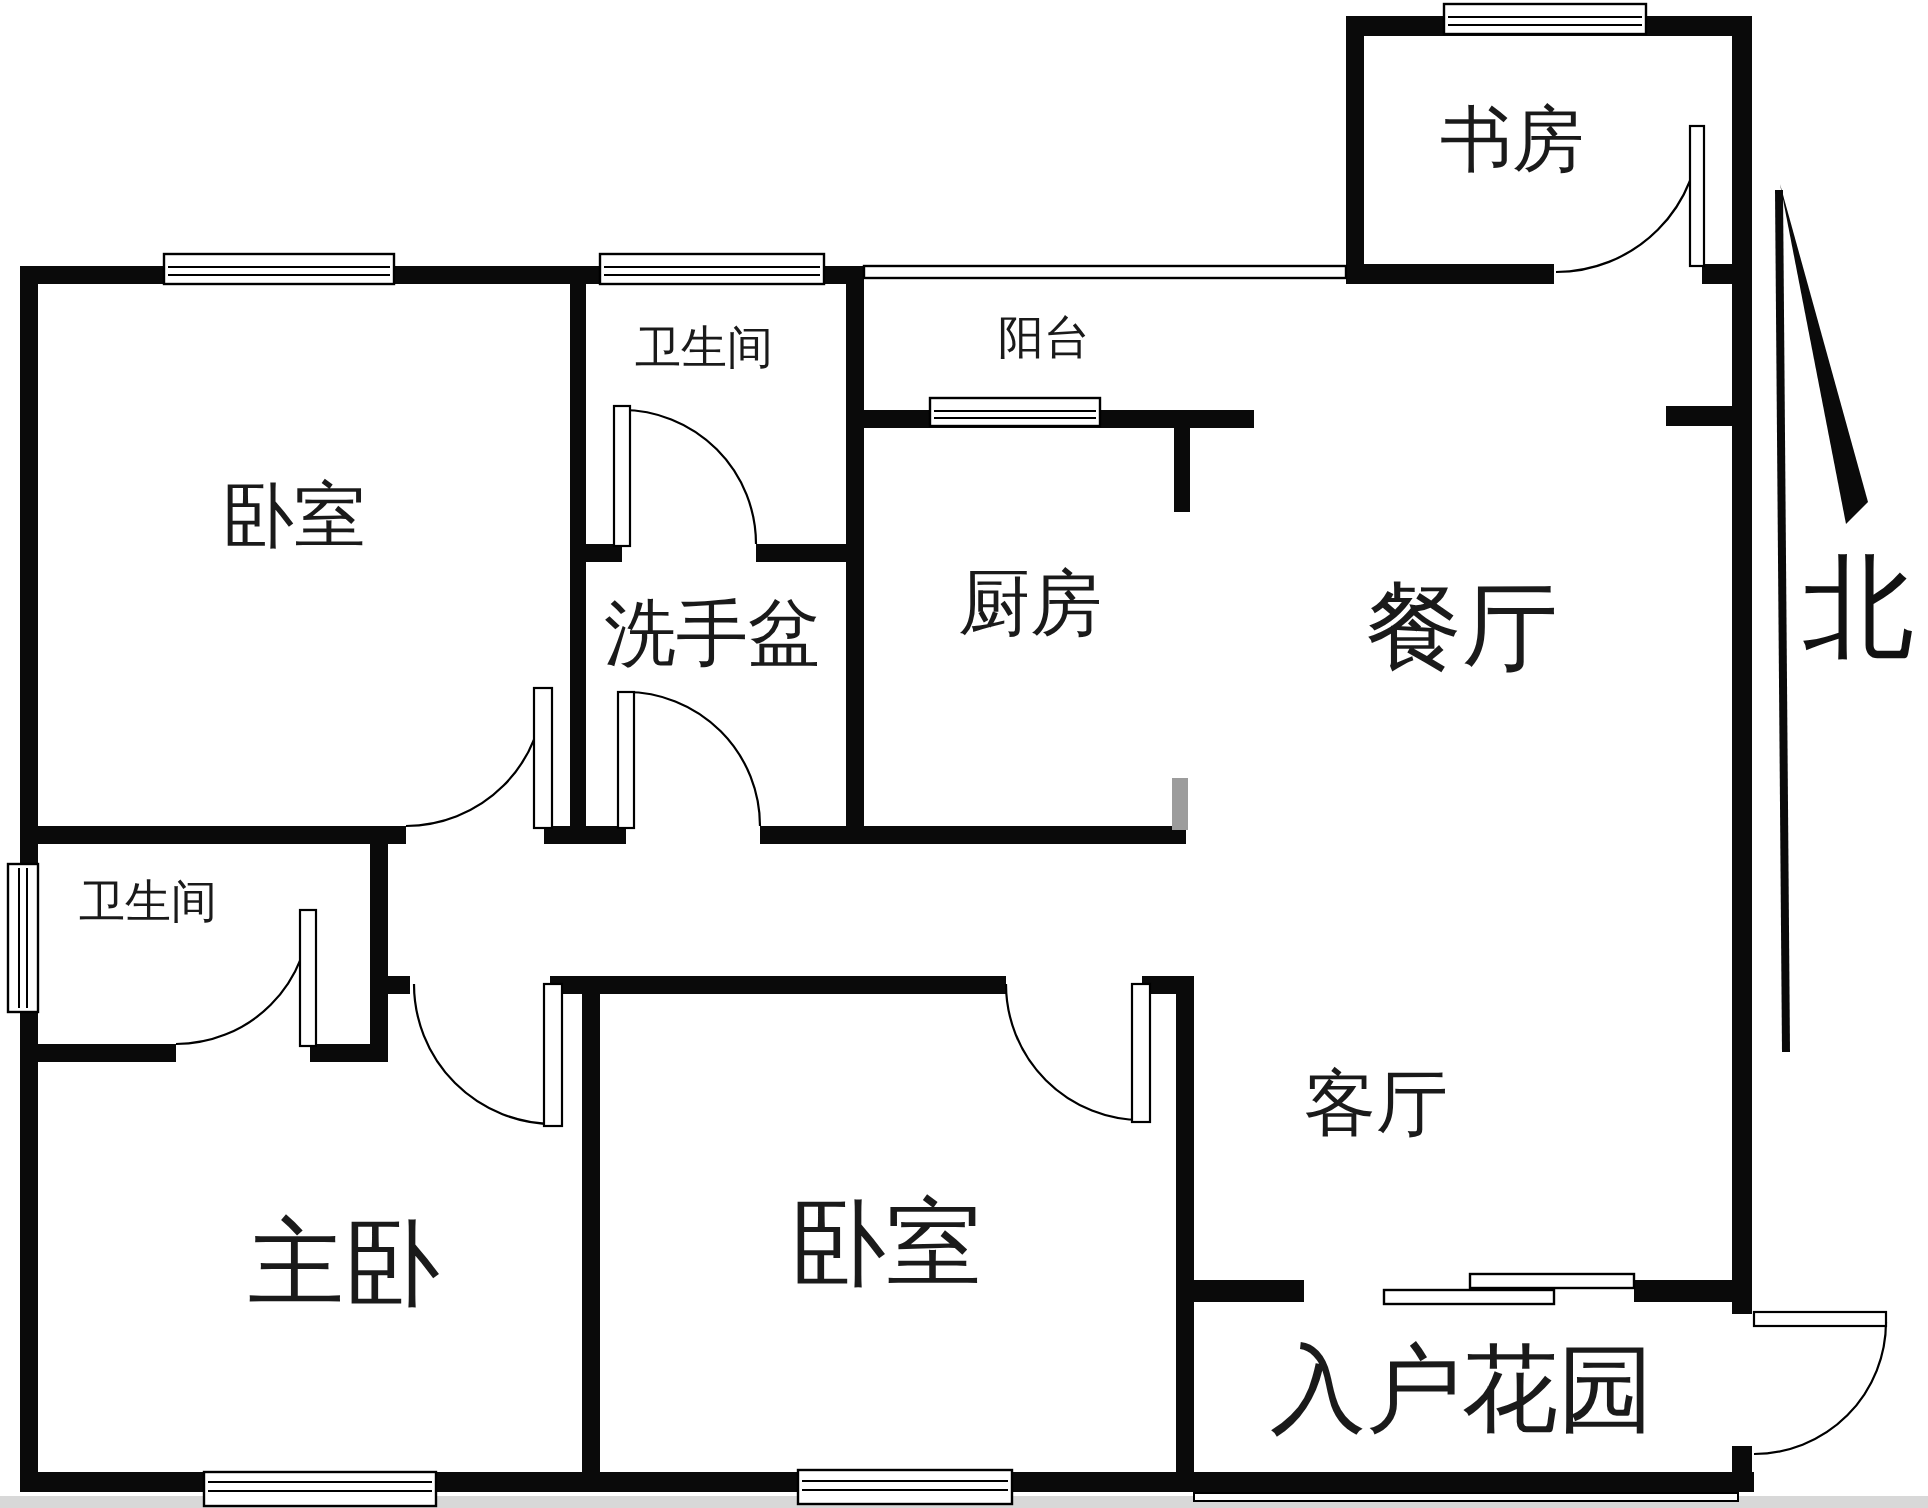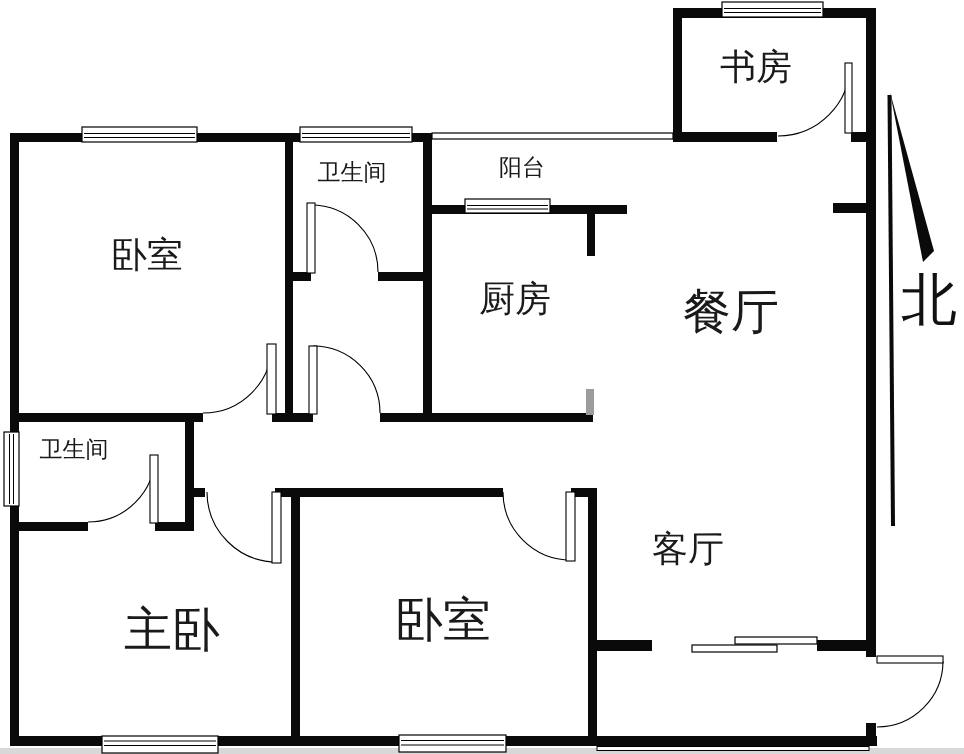--- a/index.html
+++ b/index.html
@@ -1,20 +1,20 @@
 <!DOCTYPE html>
 <html><head>
 <meta charset="utf-8">
 <style>
   html,body{margin:0;padding:0;background:#ffffff;}
   #plan{position:relative;width:964px;height:754px;background:#ffffff;overflow:hidden;
         font-family:"DejaVu Serif","Liberation Serif",serif;}
   #plan svg{position:absolute;left:0;top:0;}
   .label{position:absolute;transform:translate(-50%,-50%);color:#1a1a1a;white-space:nowrap;
-         font-family:Liberation Mono, monospace;line-height:1;text-align:right;}
+         font-family:Liberation Sans, sans-serif;line-height:1;text-align:right;}
   .fs33{font-size:23px;}
   .fs36{font-size:36px;}
   .fs38{font-size:48px;}
   .north-label{font-size:56px;color:#111;}
 </style>
 </head>
 <body>
 
 <div id="plan">
 
@@ -137,23 +137,25 @@
     </g>
 
     <g>
       <line x1="889.5" y1="95" x2="893" y2="526" stroke="#0a0a0a" stroke-width="4"></line>
       <polygon points="890,92 934,251 923,262" fill="#0a0a0a"></polygon>
     </g>
   </svg>
 
   <div class="label fs36" style="left:147px;top:258px;">卧室</div>
   <div class="label fs33" style="left:352px;top:174px;">卫生间</div>
+  <div class="label fs36" style="left:356px;top:317px;">洗手盆</div>
   <div class="label fs33" style="left:522px;top:169px;">阳台</div>
   <div class="label fs36" style="left:515px;top:302px;">厨房</div>
   <div class="label fs38" style="left:731px;top:315px;">餐厅</div>
   <div class="label fs36" style="left:756px;top:70px;">书房</div>
   <div class="label fs33" style="left:74px;top:451px;">卫生间</div>
   <div class="label fs38" style="left:172px;top:633px;">主卧</div>
   <div class="label fs38" style="left:443px;top:623px;">卧室</div>
   <div class="label fs36" style="left:688px;top:552px;">客厅</div>
+  <div class="label fs38" style="left:731px;top:696px;">入户花园</div>
   <div class="label north-label" style="left:929px;top:304px;">北</div>
 
 </div>
 
 </body></html>

